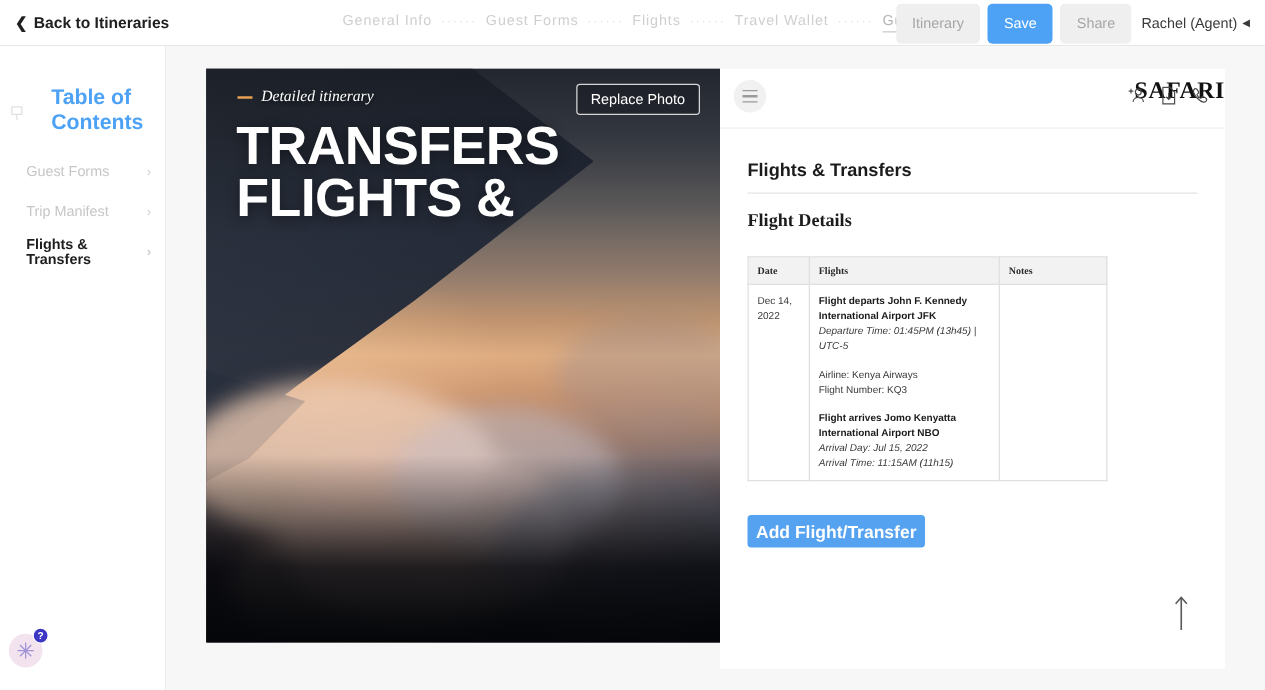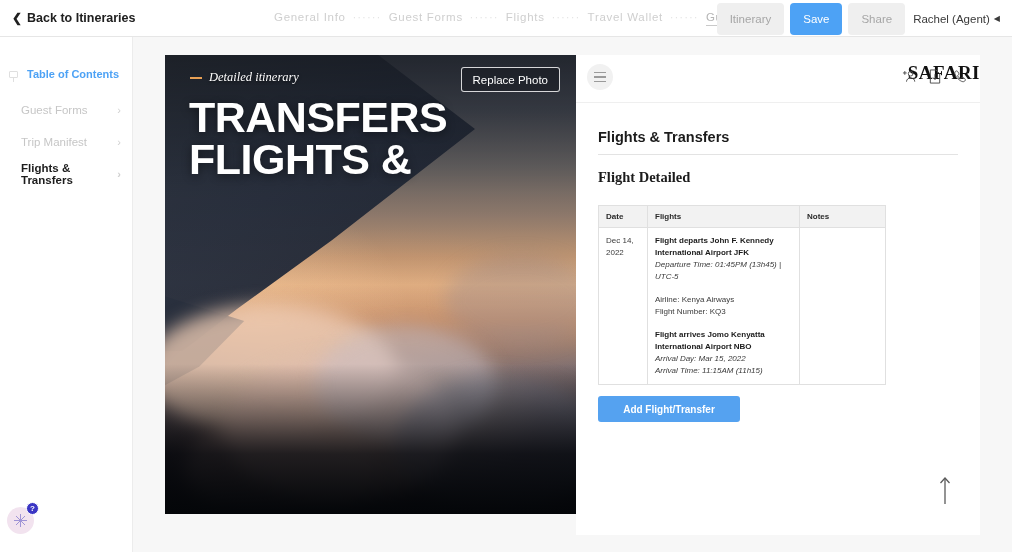--- a/index.html
+++ b/index.html
@@ -56,23 +56,23 @@
   .user-caret { font-size: 8px; color: #3a3a3a; }
 
   
   .sidebar {
     position: absolute; left: 0; top: 37px;
     width: 133px; height: 515px;
     background: #ffffff;
     border-right: 1px solid #ececec;
   }
   .toc-head {
-    display: flex; align-items: center; gap: 7px;
+    display: flex; align-items: center; gap: 21px;
     margin: 31px 0 0 9px;
-    font-size: 11px; font-weight: bold; color: #4da2f5;
+    font-size: 17px; font-weight: bold; color: #4da2f5;
     cursor: pointer;
   }
   .toc-icon { width: 11px; height: 11px; position: relative; flex: none; }
   .toc-icon i {
     position: absolute; left: 0; top: 2px;
     width: 9px; height: 7px; border: 1.2px solid #dfdfdf; border-radius: 1px;
     display: block;
   }
   .toc-icon i::after {
     content: ""; position: absolute; left: 3px; top: 6px;
@@ -218,38 +218,38 @@
     margin-top: 14px;
   }
 
   table.flights {
     margin-top: 19px; width: 287px;
     border-collapse: collapse; table-layout: fixed;
   }
   table.flights th {
     background: #f2f2f2; border: 1px solid #e0e0e0;
     font-size: 8px; font-weight: bold; color: #2a2a2a;
-    text-align: left; padding: 6px 7px; height: 19px;
+    text-align: left; padding: 6px 7px; height: 19px; font-family: Liberation Serif, serif;
   }
   table.flights td {
     border: 1px solid #e0e0e0; vertical-align: top;
     padding: 7px 7px; font-size: 8px; color: #3a3a3a; line-height: 1.5;
   }
   .col-date { width: 49px; }
   .col-details { width: 152px; }
   .col-notes { width: 86px; }
   .fl-strong { font-weight: bold; color: #1b1b1b; }
   .fl-em { font-style: italic; }
   .fl-gap { height: 11px; }
 
   .add-btn {
-    margin-top: 11px;
+    margin-top: 27px;
     width: 142px; height: 26px;
     background: #55a2f0; border: none; border-radius: 3px;
-    color: #ffffff; font-size: 10px; font-weight: bold;
+    color: #ffffff; font-size: 14px; font-weight: bold;
     font-family: inherit; cursor: pointer;
     display: flex; align-items: center; justify-content: center;
     white-space: nowrap;
   }
   .scroll-top {
     position: absolute; right: 24px; bottom: 30px;
     width: 22px; height: 30px; cursor: pointer;
   }
 
   
@@ -398,42 +398,42 @@
           <path d="M4.8 9l2.2 2.2L9.2 9" fill="none" stroke="#4a4a4a" stroke-width="1"></path>
         </svg>
         <svg width="15" height="15" viewBox="0 0 16 16">
           <path d="M3 2.2c1.1-.5 1.9.2 2.4 1.1l.8 1.5c.3.6.1 1-.4 1.4l-.7.5c-.2.2-.2.4-.1.7.5 1.2 1.6 2.3 2.8 2.8.3.1.5.1.7-.1l.5-.7c.4-.5.8-.7 1.4-.4l1.5.8c.9.5 1.6 1.3 1.1 2.4-.4.9-1.5 1.5-2.6 1.3C7.3 13 3 8.7 2 5.1c-.3-1.1.2-2.3 1-2.9z" fill="none" stroke="#4a4a4a" stroke-width="1"></path>
         </svg>
       </div>
     </div>
 
     <div class="pv-body">
       <div class="pv-h1">Flights &amp; Transfers</div>
-      <div class="pv-h2">Flight Detailed</div>
+      <div class="pv-h2">Flight Details</div>
 
       <table class="flights">
         <thead>
           <tr>
             <th class="col-date">Date</th>
             <th class="col-details">Flights</th>
             <th class="col-notes">Notes</th>
           </tr>
         </thead>
         <tbody>
           <tr>
             <td class="col-date">Dec 14, 2022</td>
             <td class="col-details">
               <div class="fl-strong">Flight departs John F. Kennedy International Airport JFK</div>
               <div class="fl-em">Departure Time: 01:45PM (13h45) | UTC-5</div>
               <div class="fl-gap"></div>
               <div>Airline: Kenya Airways</div>
               <div>Flight Number: KQ3</div>
               <div class="fl-gap"></div>
               <div class="fl-strong">Flight arrives Jomo Kenyatta International Airport NBO</div>
-              <div class="fl-em">Arrival Day: Mar 15, 2022</div>
+              <div class="fl-em">Arrival Day: Jul 15, 2022</div>
               <div class="fl-em">Arrival Time: 11:15AM (11h15)</div>
             </td>
             <td class="col-notes"></td>
           </tr>
         </tbody>
       </table>
 
       <button class="add-btn">Add Flight/Transfer</button>
     </div>
 

